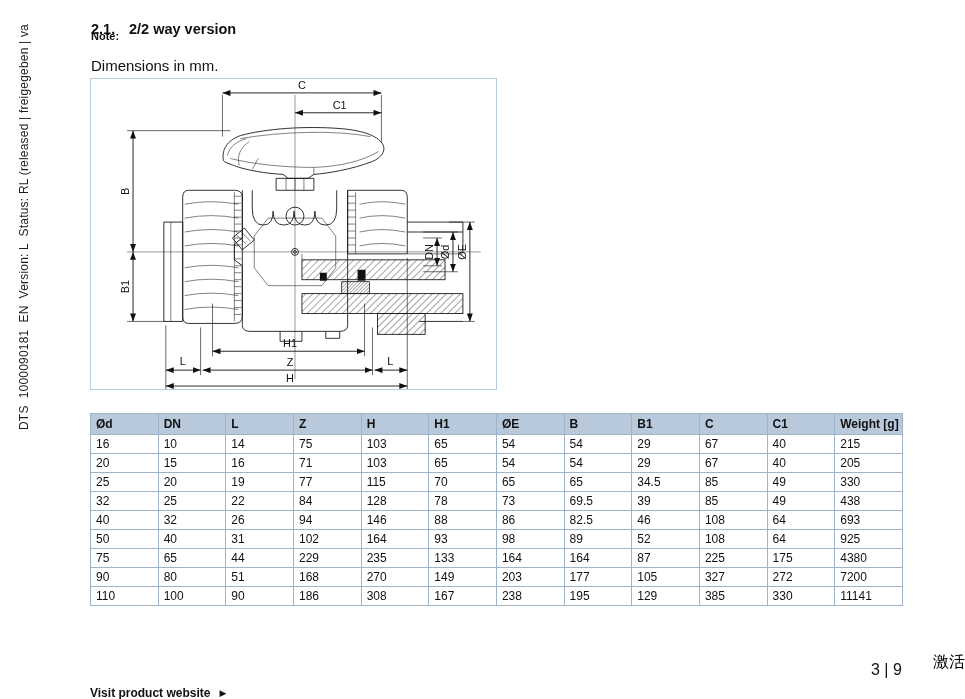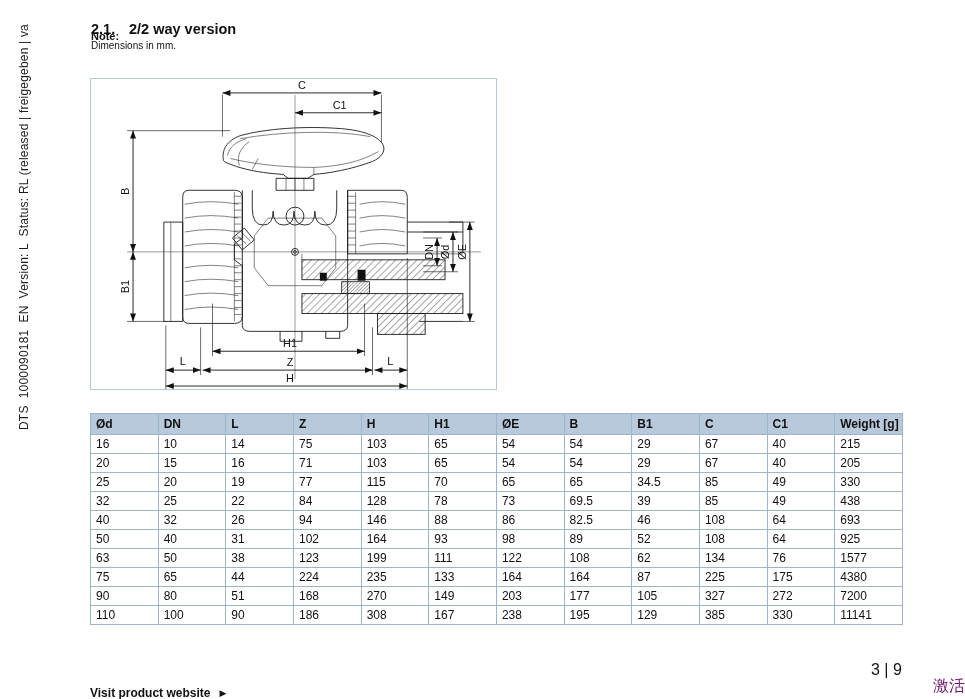--- a/index.html
+++ b/index.html
@@ -24,21 +24,21 @@
     letter-spacing: 0.2px;
     white-space: pre;
     color: #1c1c1c;
     width: 470px;
   }
 
   
   #title-row { left: 91px; top: 3px; font-size: 14.5px; font-weight: bold; margin-top: 18px; }
   #title-row .section-no { display: inline-block; width: 38px; }
   #note-label { left: 91px; top: 30px; font-size: 11px; font-weight: bold; }
-  #note-text  { left: 91px; top: 40px; font-size: 10px; }
+  #note-text  { left: 91px; top: 57px; font-size: 15px; }
 
   
   #drawing-box {
     left: 90px; top: 78px;
     width: 407px; height: 312px;
     border: 1.5px solid var(--drawing-border, #b5cade);
     background: #fff;
   }
   #drawing-box svg { display: block; width: 100%; height: 100%; }
 
@@ -61,21 +61,21 @@
   th {
     background: var(--table-header-bg, #b9c9dc);
     font-weight: bold;
     height: 21px;
   }
 
   
   #footer-link { left: 90px; top: 686px; font-size: 12px; font-weight: bold; cursor: pointer; }
   #footer-link .arrow { font-size: 9px; margin-left: 9px; position: relative; top: -1px; }
   #page-indicator { left: 871px; top: 661px; font-size: 16px; }
-  #watermark { left: 933px; top: 676px; font-size: 16px; color: #701a75; white-space: nowrap; }
+  #watermark { left: 933px; top: 652px; font-size: 16px; color: #000000; white-space: nowrap; }
 
   
   .ln   { stroke: #1a1a1a; stroke-width: 0.9; fill: none; }
   .thin { stroke: #1a1a1a; stroke-width: 0.55; fill: none; }
   .ext  { stroke: #1a1a1a; stroke-width: 0.65; fill: none; }
   .dim  { stroke: #111;    stroke-width: 0.9; fill: none; }
   .cl   { stroke: #333;    stroke-width: 0.5; fill: none; }
   .dimlabel { font-family: "Liberation Sans", sans-serif; font-size: 11px; fill: #111; }
 </style>
 </head>
@@ -310,38 +310,24 @@
           <td>164</td>
           <td>93</td>
           <td>98</td>
           <td>89</td>
           <td>52</td>
           <td>108</td>
           <td>64</td>
           <td>925</td>
         </tr>
         <tr>
-          <td>63</td>
-          <td>50</td>
-          <td>38</td>
-          <td>123</td>
-          <td>199</td>
-          <td>111</td>
-          <td>122</td>
-          <td>108</td>
-          <td>62</td>
-          <td>134</td>
-          <td>76</td>
-          <td>1577</td>
-        </tr>
-        <tr>
           <td>75</td>
           <td>65</td>
           <td>44</td>
-          <td>224</td>
+          <td>229</td>
           <td>235</td>
           <td>133</td>
           <td>164</td>
           <td>164</td>
           <td>87</td>
           <td>225</td>
           <td>175</td>
           <td>4380</td>
         </tr>
         <tr>

